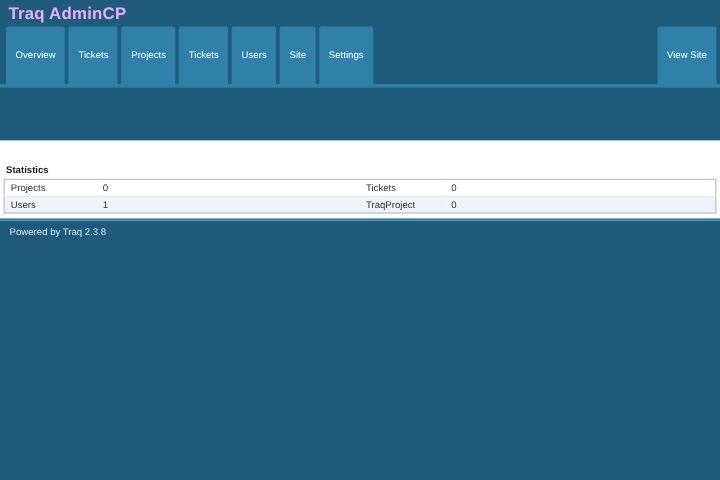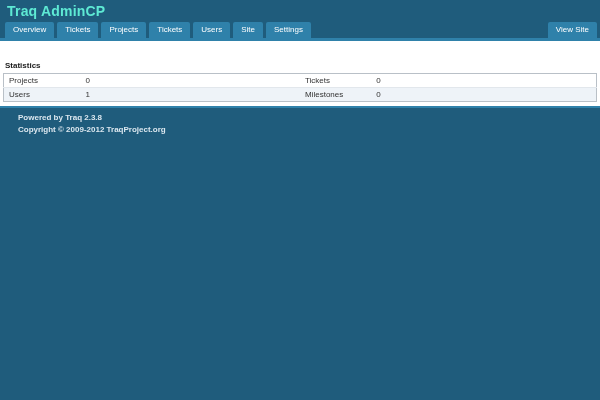--- a/index.html
+++ b/index.html
@@ -6,48 +6,49 @@
   html, body { margin: 0; padding: 0; }
   body {
     width: 600px;
     height: 400px;
     background: var(--c-background, #1f5c7c);
     font-family: "Liberation Sans", sans-serif;
     overflow: hidden;
   }
   .header { padding: 3px 7px 1px; }
   .app-title {
-    color: #5eead4;
+    color: #f0abfc;
     font-size: 14px;
     font-weight: bold;
     margin: 0;
     letter-spacing: 0.2px;
   }
   .tabbar {
     display: flex;
     align-items: flex-end;
     padding: 2px 3px 0 5px;
     border-bottom: 3px solid var(--c-tab, #2f81aa);
   }
   .tab {
     background: var(--c-tab, #2f81aa);
     color: #ffffff;
     font-size: 8px;
     line-height: 1;
-    padding: 4px 8px;
+    padding: 20px 8px;
     margin-right: 3px;
     border-radius: 2px 2px 0 0;
     cursor: pointer;
     white-space: nowrap;
   }
   .tab-viewsite { margin-left: auto; margin-right: 0; text-align: center; }
   .content {
     background: var(--c-content-bg, #ffffff);
     padding: 19px 0 4px;
     border-bottom: 2px solid var(--c-tab, #2f81aa);
+    margin-top: 44px;
   }
   .stats-heading {
     font-size: 8px;
     font-weight: bold;
     color: #1a1a1a;
     margin: 1px 5px 3px;
   }
   table.stats {
     width: calc(100% - 6px);
     margin: 0 3px;
@@ -59,23 +60,22 @@
   table.stats td { padding: 2px 5px; }
   table.stats tr + tr td { border-top: 1px solid #e2e7ec; }
   table.stats tr:nth-child(even) { background: var(--c-row-stripe, #eef3f8); }
   td.c1 { width: 13%; }
   td.c2 { width: 37%; }
   td.c3 { width: 12%; }
   td.c4 { width: 38%; }
   .footer {
     color: var(--c-footer-text, #dbe7ef);
     font-size: 8px;
-    padding: 4px 18px;
+    padding: 4px 8px;
     line-height: 1.55;
-    font-weight: bold;
   }
 </style>
 </head>
 <body>
 
 <div class="header">
   <h1 class="app-title">Traq AdminCP</h1>
 </div>
 
 <div class="tabbar">
@@ -95,23 +95,22 @@
     <tbody>
       <tr>
         <td class="c1">Projects</td>
         <td class="c2">0</td>
         <td class="c3">Tickets</td>
         <td class="c4">0</td>
       </tr>
       <tr>
         <td class="c1">Users</td>
         <td class="c2">1</td>
-        <td class="c3">Milestones</td>
+        <td class="c3">TraqProject</td>
         <td class="c4">0</td>
       </tr>
     </tbody>
   </table>
 </div>
 
 <div class="footer">
   <div>Powered by Traq 2.3.8</div>
-  <div>Copyright © 2009-2012 TraqProject.org</div>
 </div>
 
 </body></html>

